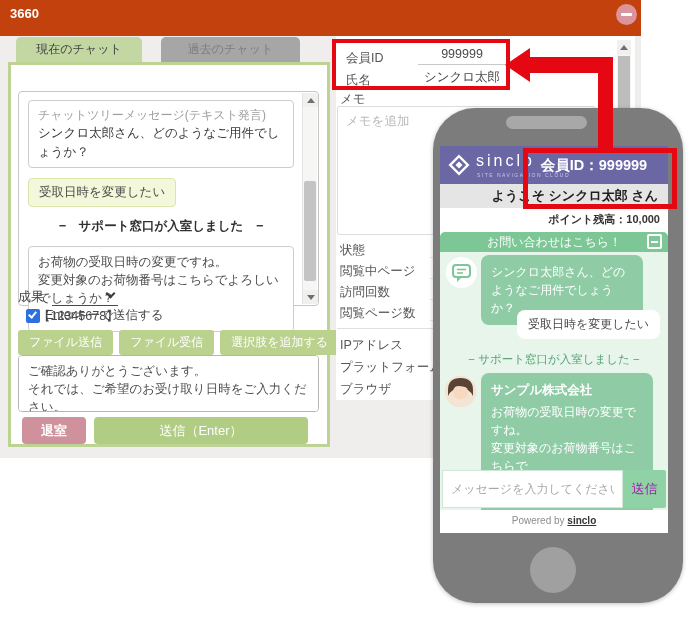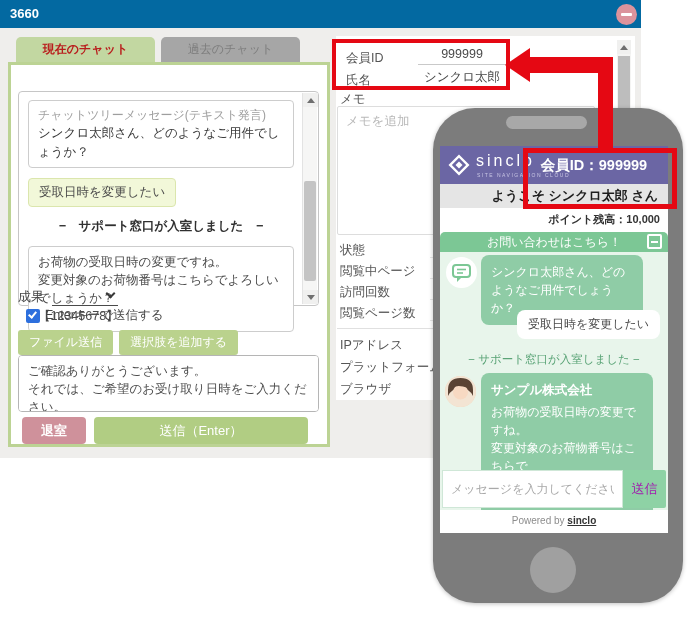--- a/index.html
+++ b/index.html
@@ -2,28 +2,28 @@
 <html><head>
 <meta charset="utf-8">
 <style>
   * { margin:0; padding:0; box-sizing:border-box; }
   html,body { width:700px; height:631px; }
   body { position:relative; background:#ffffff; font-family:"Liberation Sans","DejaVu Sans",sans-serif; overflow:hidden; }
   .abs { position:absolute; }
 
   
   #app-bg { left:0; top:28px; width:641px; height:430px; background:#efeeec; }
-  #app-header { left:0; top:0; width:641px; height:28px; background:#0369a1; }
+  #app-header { left:0; top:0; width:641px; height:36px; background:#c2410c; }
   #app-title { left:10px; top:0; height:28px; line-height:28px; color:#ffffff; font-weight:bold; font-size:13px; }
   #app-min-btn { left:616px; top:4px; width:21px; height:21px; border-radius:50%; background:#db939c; }
   #app-min-btn .minus { position:absolute; left:5px; top:9px; width:11px; height:3px; background:#ffffff; border-radius:1px; }
 
   
   .tab { top:37px; height:25px; line-height:25px; text-align:center; font-size:12px; border-radius:5px 5px 0 0; }
-  #tab-current { left:16px; width:139px; background:#c2d7a1; color:#b91c1c; font-weight:bold; }
+  #tab-current { left:16px; width:126px; background:#c2d7a1; color:#404040; font-weight:normal; }
   #tab-past { left:161px; width:139px; background:#a6a6a6; color:#7d7d7d; }
   #left-panel-body { left:8px; top:62px; width:322px; height:385px; background:#ffffff; border:3px solid #bcd394; }
 
   #chat-box { left:18px; top:67px; width:301px; height:215px; background:#ffffff; border:1px solid #c6c6c6; border-radius:4px; padding:8px 24px 8px 9px;margin-top:24px; }
   .msg-card { border:1px solid #cdcdcd; border-radius:4px; padding:6px 9px; font-size:12px; color:#4a4a4a; line-height:1.45; background:#fff; }
   .msg-card .hint { color:#9e9e9e; }
   .msg-card .txt { color:#3a3a3a; font-size:12.5px; }
   .v-bubble { display:inline-block; margin-top:10px; background:#f2f8d9; border:1px solid #dbe6ad; border-radius:4px; padding:5px 10px; font-size:12.5px; color:#4a4a4a; }
   .enter-line { margin-top:11px; text-align:center; font-weight:bold; font-size:12.5px; color:#2f2f2f; }
   .pre { white-space:pre-line; }
@@ -159,20 +159,21 @@
 
 <div class="abs" id="enter-row">
   <span id="enter-checkbox">
       <span class="check"></span>
     </span>
   <span id="enter-label">Enterキーで送信する</span>
 </div>
 
 <div class="abs" id="file-btn-row">
   <button class="g-btn">ファイル送信</button>
+  <button class="g-btn">ファイル受信</button>
   <button class="g-btn">選択肢を追加する</button>
 </div>
 
 <textarea class="abs" id="reply-textarea" style="">ご確認ありがとうございます。
 それでは、ご希望のお受け取り日時をご入力ください。</textarea>
 <button class="abs" id="leave-btn">退室</button>
 <button class="abs" id="send-btn">送信（Enter）</button>
 
 <div class="abs" id="right-panel"></div>
 <div class="abs f-label" style="left:346px;top:50px;">会員ID</div>

